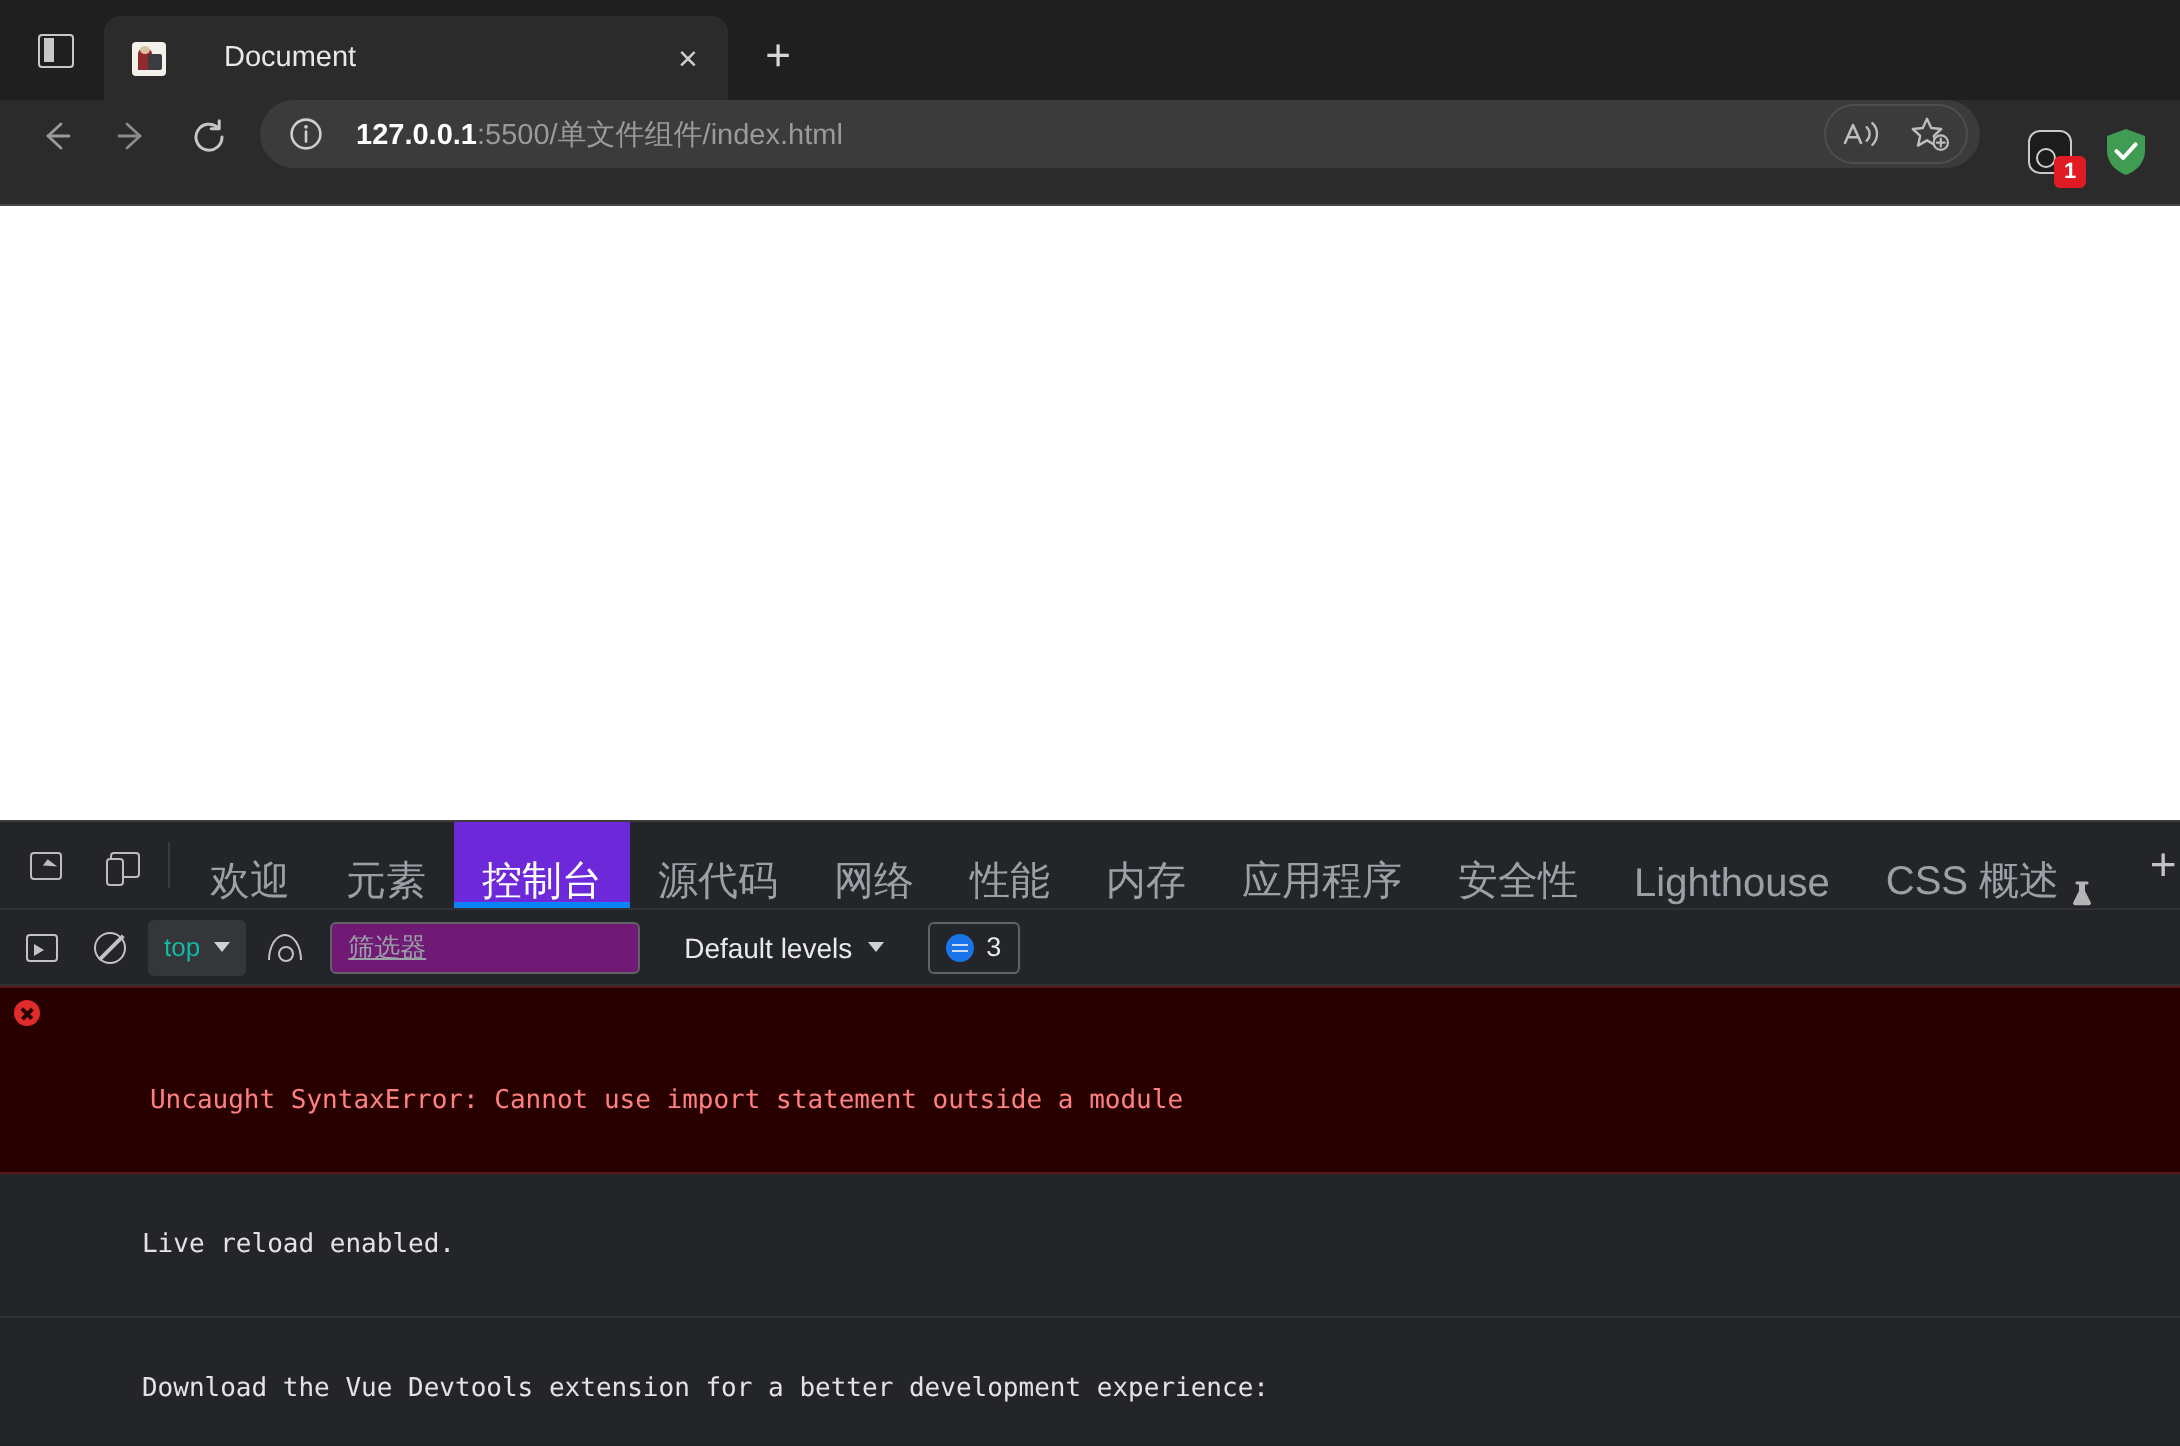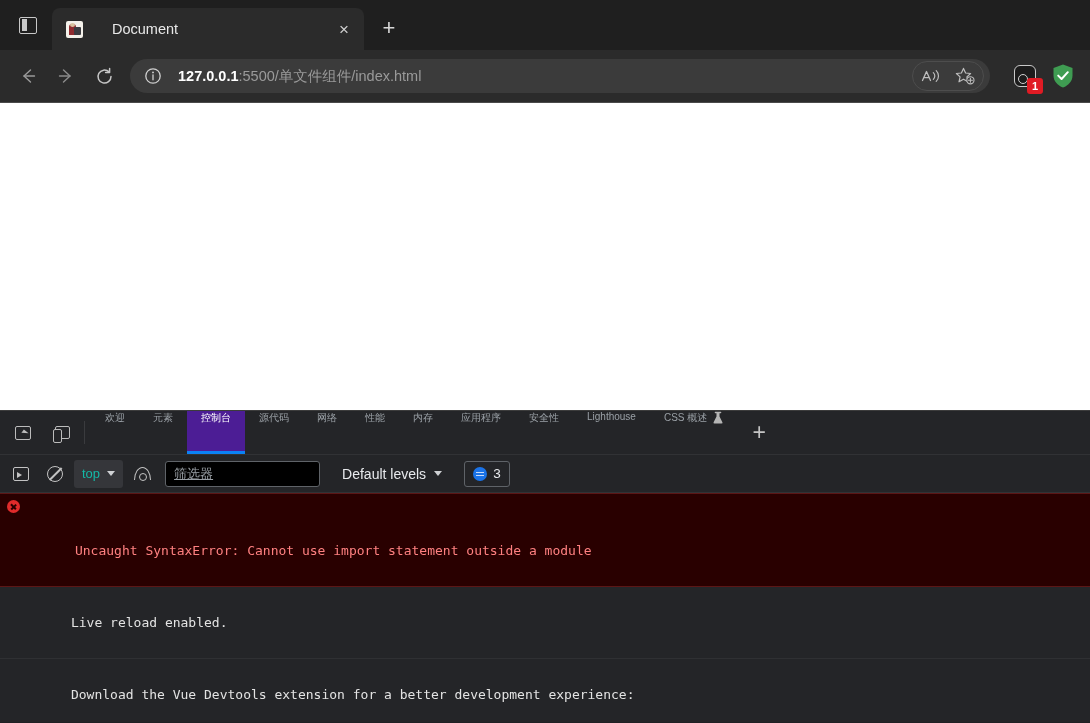--- a/index.html
+++ b/index.html
@@ -103,21 +103,20 @@
     line-height: 1;
     border-radius: 4px;
     flex: 0 0 auto;
   }
 
   
   .navbar {
     height: 52px;
     background: #2b2b2b;
     display: flex;
-    align-items: center;
     padding: 0 10px;
     gap: 2px;
   }
   .nav-btn {
     width: 36px; height: 36px;
     display: flex; align-items: center; justify-content: center;
     border-radius: 50%;
     flex: 0 0 auto;
   }
   .nav-btn svg { display: block; }
@@ -267,32 +266,32 @@
     background: #242528;
   }
   .dt-tab-sep {
     width: 1px;
     margin: 10px 6px 10px 4px;
     background: #3a3b3e;
     flex: 0 0 auto;
   }
   .dt-tab {
     display: flex;
-    align-items: flex-start;
+    align-items: flex-end;
     gap: 5px;
     padding: 0 14px;
     color: #9aa0a6;
-    font-size: 10px;
+    font-size: 20px;
     position: relative;
     white-space: nowrap;
     flex: 0 0 auto;
   }
   .dt-tab.active {
     color: #ffffff;
-    background: #4c1d95;
+    background: #6d28d9;
   }
   .dt-tab.active::after {
     content: "";
     position: absolute;
     left: 0; right: 0; bottom: 0;
     height: 3px;
     background: #0b82f5;
   }
   .dt-addtab {
     display: flex; align-items: center; justify-content: center;
@@ -375,21 +374,21 @@
     content: "";
     position: absolute;
     left: 4.5px; top: 4.5px;
     width: 6px; height: 6px;
     border: 1.5px solid #c3c3c3;
     border-radius: 50%;
   }
   .filter-input {
     width: 155px;
     height: 26px;
-    background: #000000;
+    background: #701a75;
     border: 1px solid #5f6368;
     border-radius: 3px;
     color: #9aa0a6;
     font-size: 13px;
     padding: 0 8px;
     display: flex; align-items: center;
     margin-left: 4px;
     flex: 0 0 auto;
     text-decoration: underline;
   }

